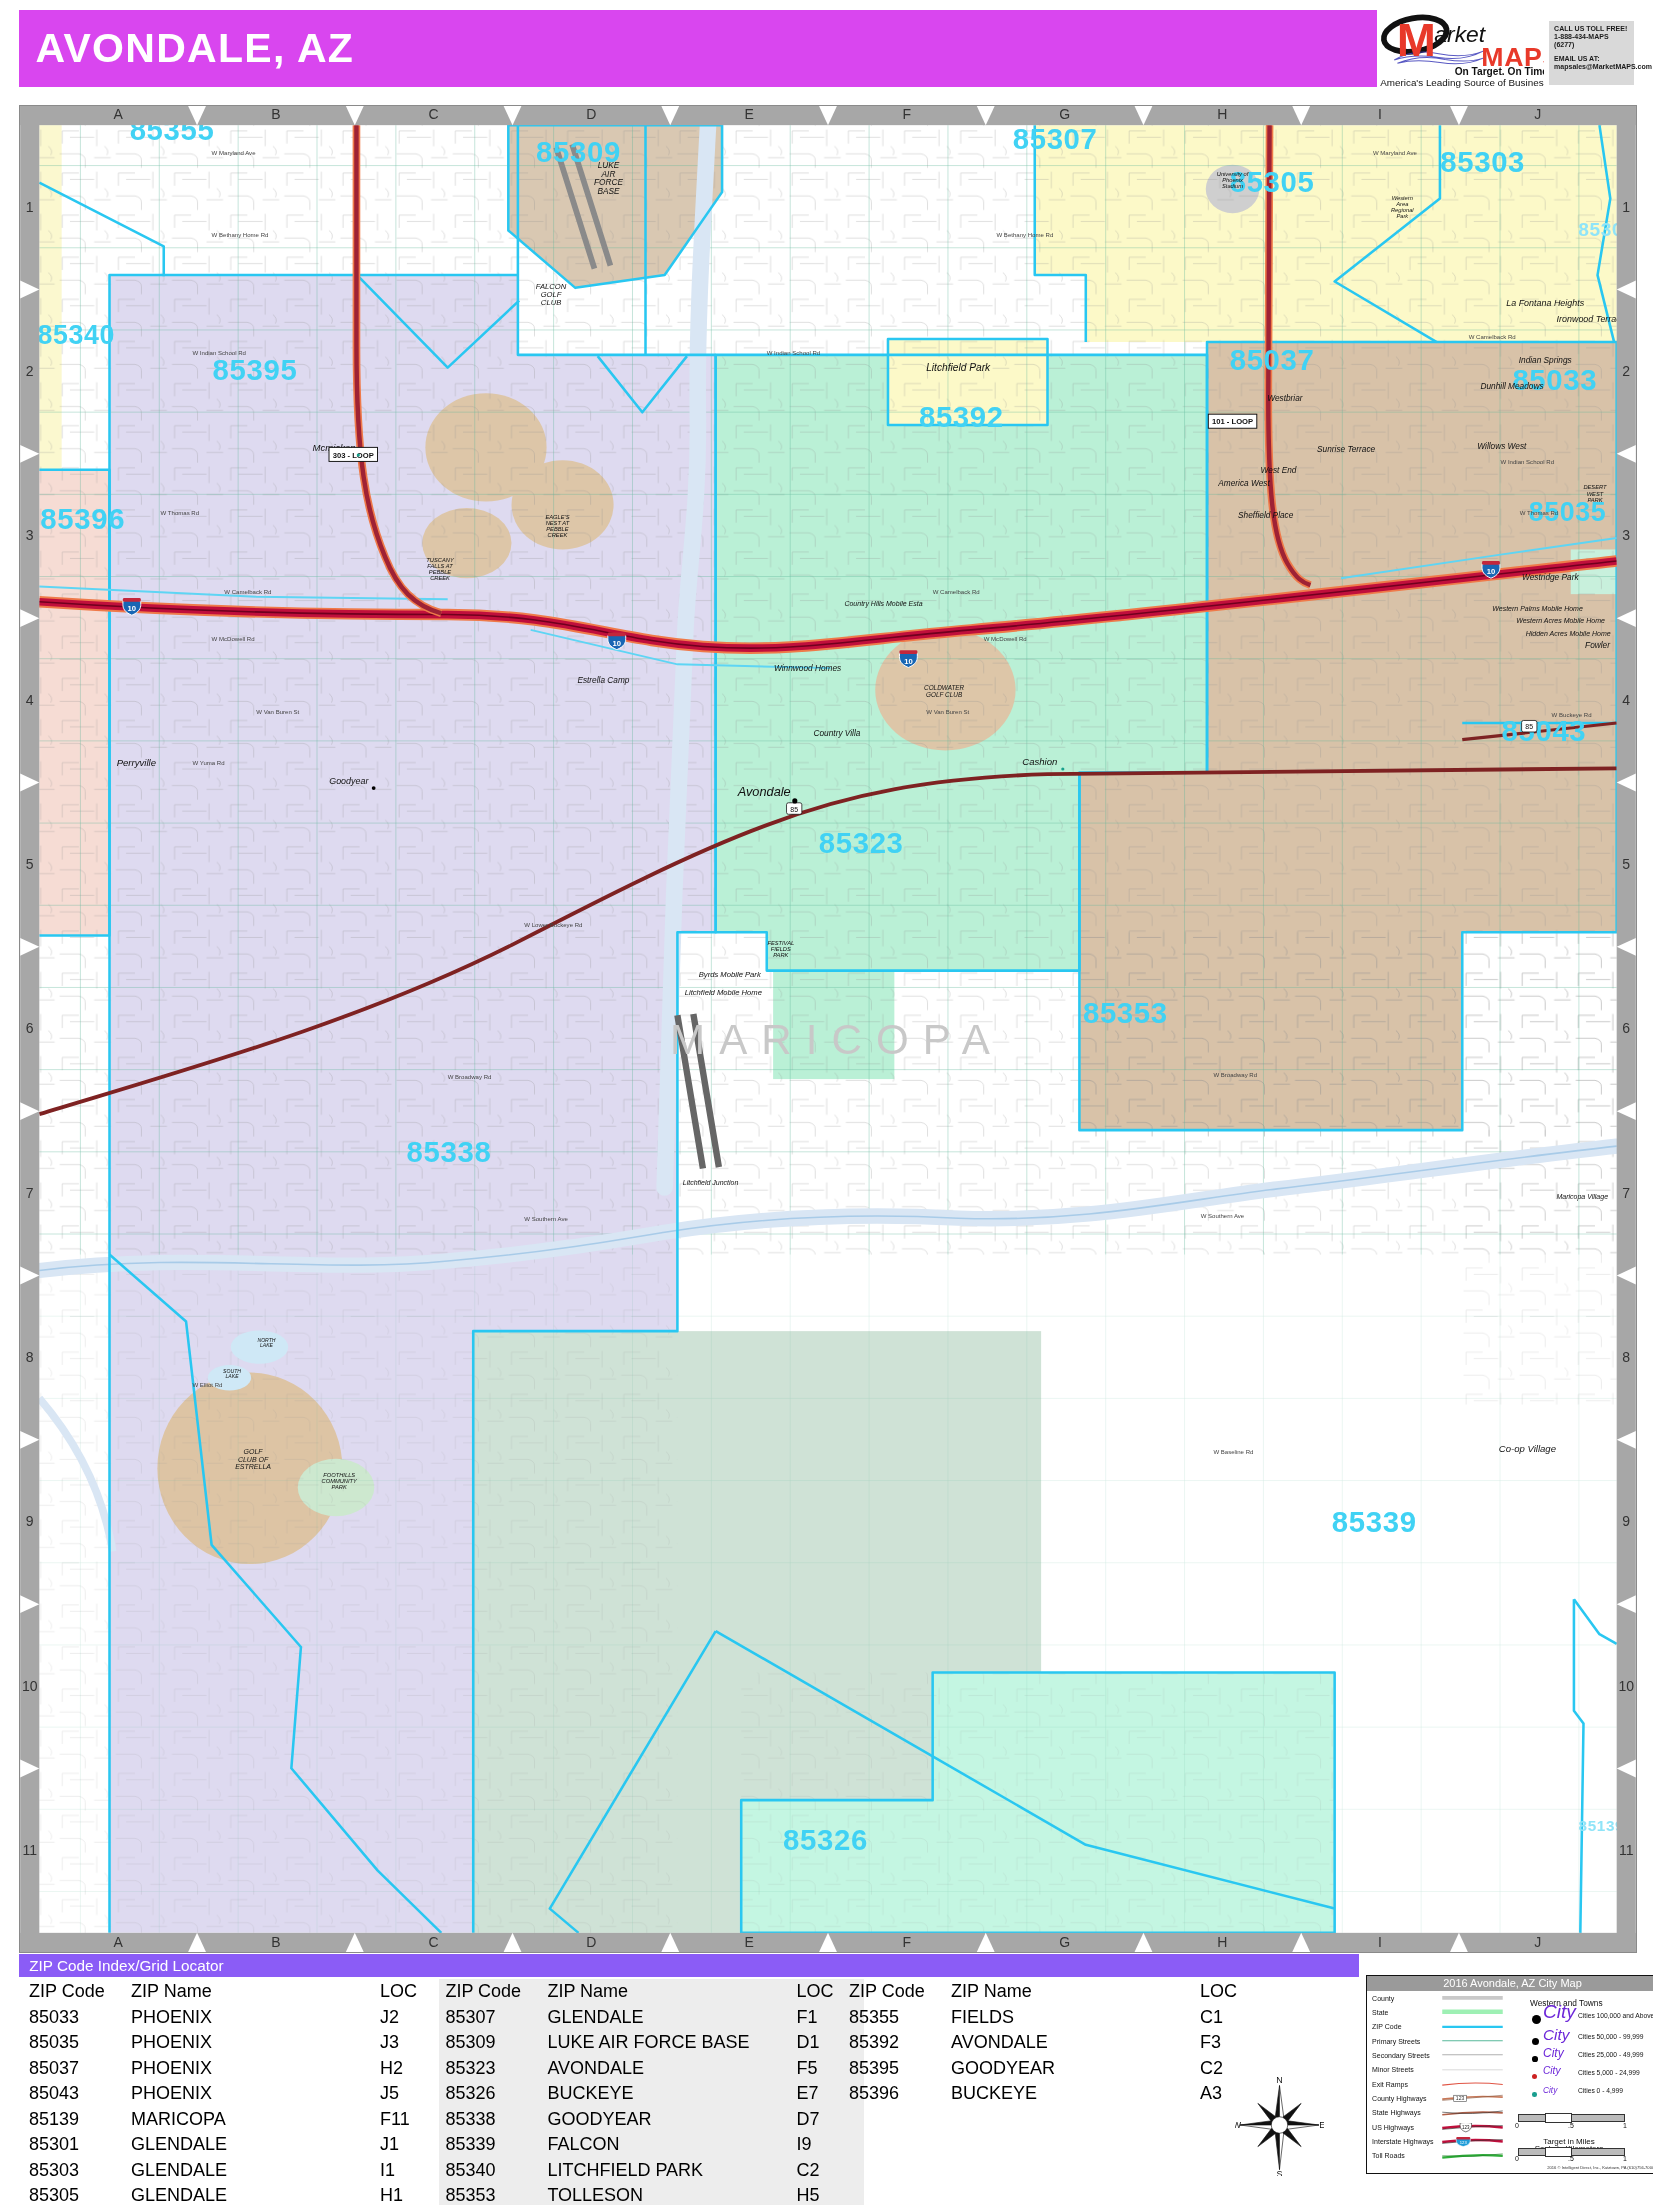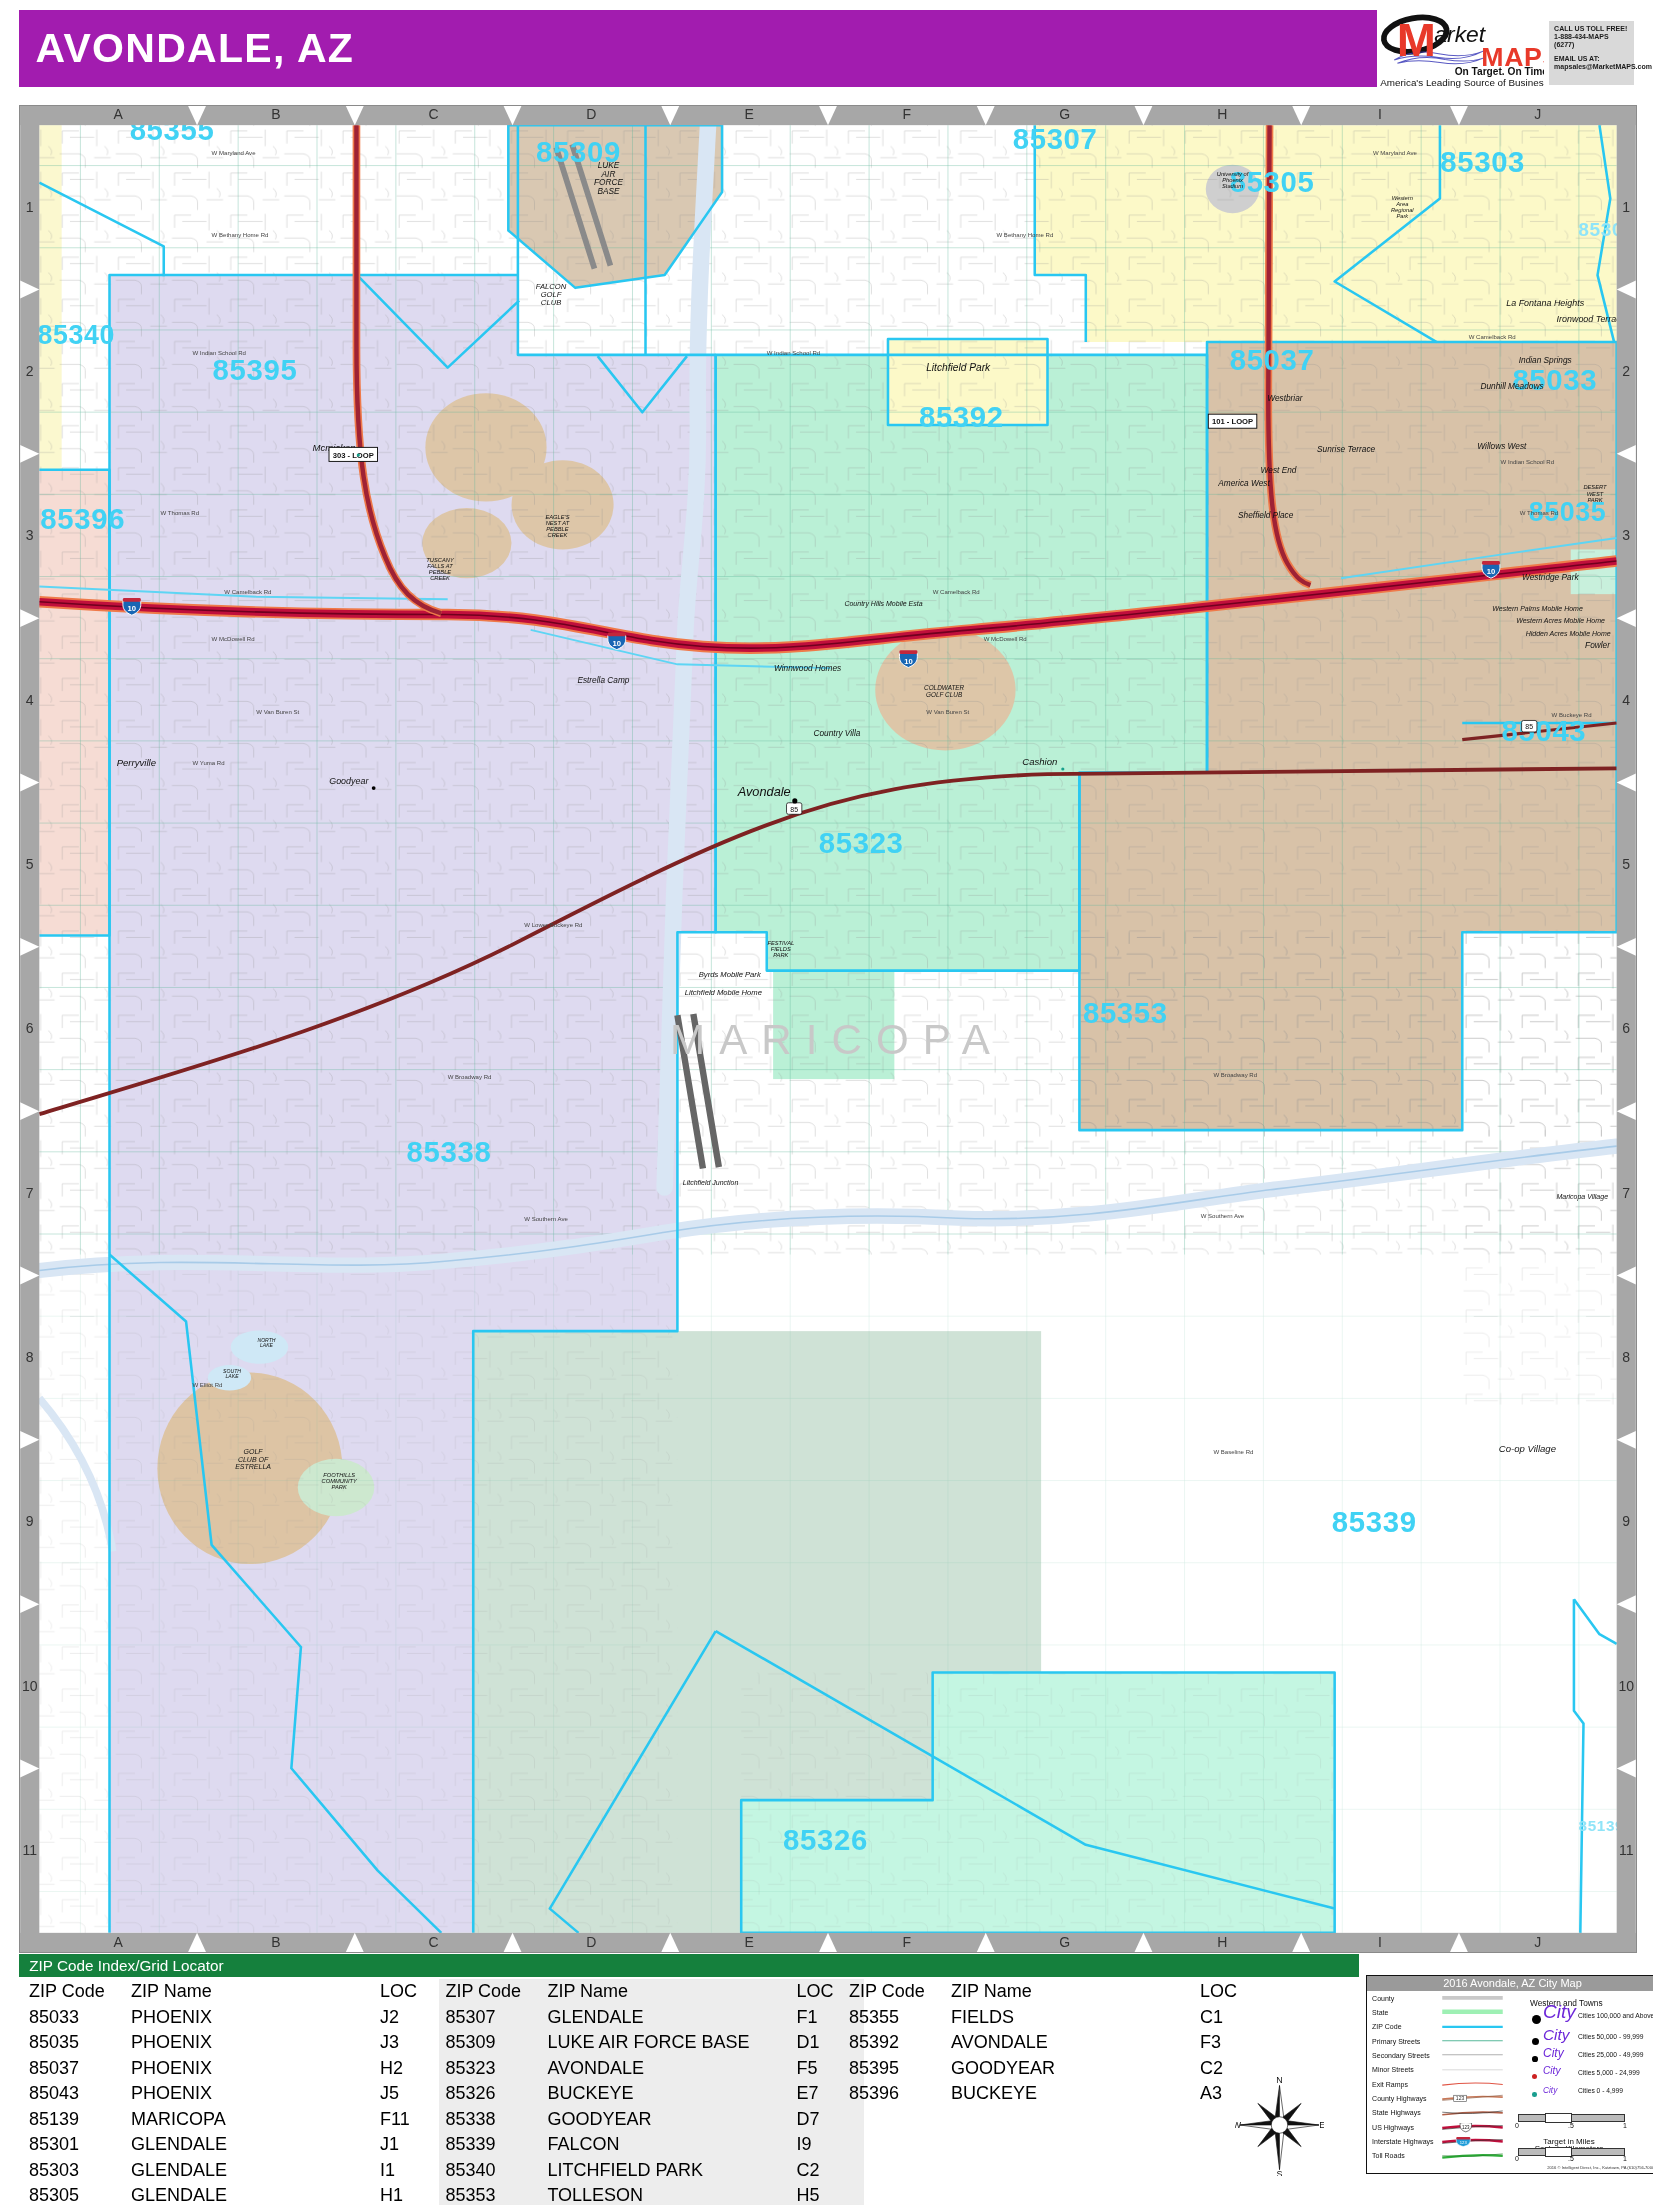--- a/index.html
+++ b/index.html
@@ -1,32 +1,32 @@
 <!DOCTYPE html>
 <html style="font-size:10.2px"><head>
 <meta charset="utf-8">
 <style>
   html,body{margin:0;padding:0;background:#fff;}
   body{font-family:"Liberation Sans", sans-serif;}
   #page{position:relative;width:1654px;height:2205px;background:#fff;overflow:hidden;}
 
   
-  #header-bar{position:absolute;left:19px;top:9.6px;width:1358px;height:77px;background:#a21caf;}
+  #header-bar{position:absolute;left:19px;top:9.6px;width:1358px;height:77px;background:#d946ef;}
   #page-title{position:absolute;left:16.6px;top:15.3px;color:#fff;font-size:41px;font-weight:bold;letter-spacing:1.3px;}
   #logo{position:absolute;left:1378px;top:6.4px;width:166px;height:89px;}
   #contact-box{position:absolute;left:1549px;top:21px;width:85px;height:64px;background:#d9d9d9;padding:3.8px 5.1px;box-sizing:border-box;}
   .contact-line{font-size:7px;font-weight:bold;color:#1a1a1a;line-height:8.3px;}
   .contact-gap{height:5.1px;}
 
   
   #map-wrap{position:absolute;left:19px;top:105px;width:1616px;height:1846px;border:0.6px solid #8a8a8a;box-sizing:content-box;}
   svg text{font-family:"Liberation Sans", sans-serif;}
 
   
-  #index-bar{position:absolute;left:19px;top:1954px;width:1340px;height:23px;background:#15803d;}
+  #index-bar{position:absolute;left:19px;top:1954px;width:1340px;height:23px;background:#8b5cf6;}
   #index-bar span{color:#fff;font-size:15.3px;line-height:23px;padding-left:10.2px;display:inline-block;}
   .zip-group{position:absolute;top:1979px;display:grid;grid-template-columns:102px 249px 61px;font-size:18px;line-height:25.5px;color:#000;}
   .zip-group div{white-space:nowrap;}
   #zip-group-0{left:29px;}
   #zip-group-1{left:439px;background:#ededed;padding:0 6.4px;}
   #zip-group-2{left:849px;}
 
   
   #legend-box{position:absolute;left:1366px;top:1975px;width:293px;height:199px;background:#fff;border:1.9px solid #111;box-sizing:border-box;}
   #legend-title{background:#9a9a9a;color:#fff;font-size:11px;text-align:center;height:15.3px;line-height:15.3px;}

